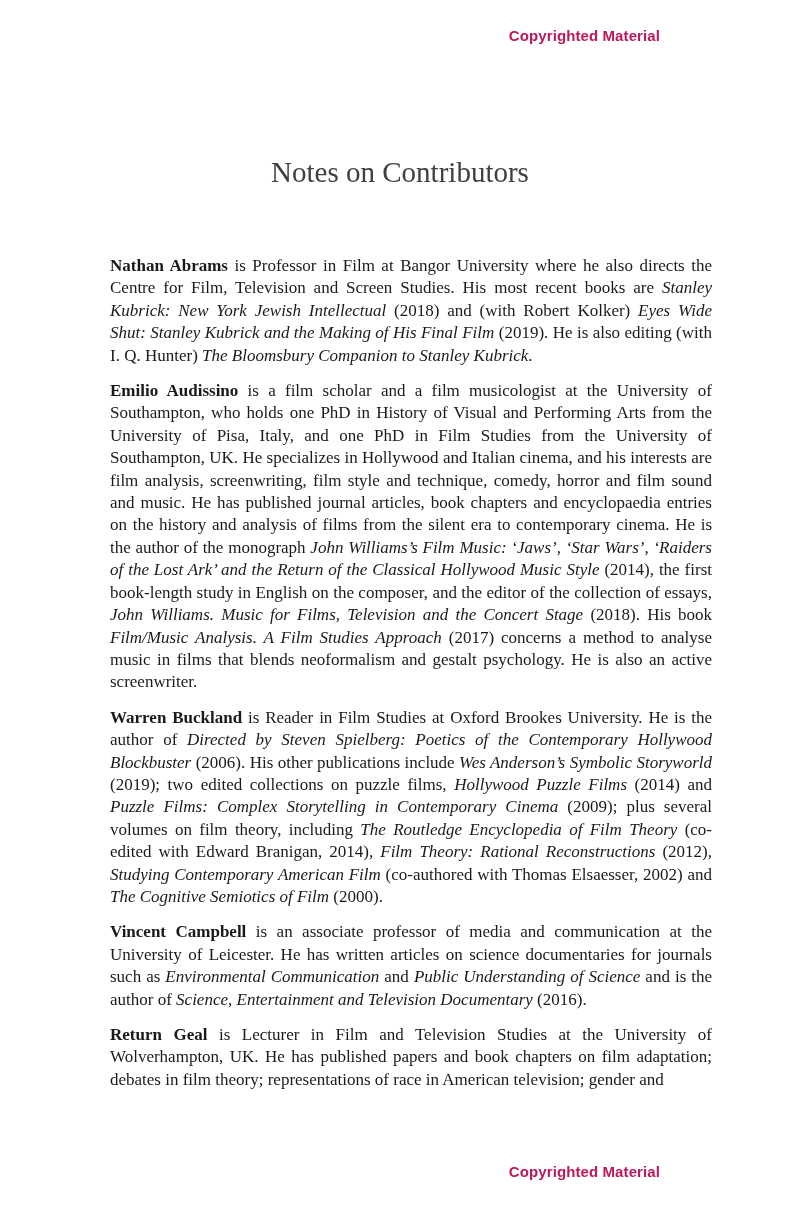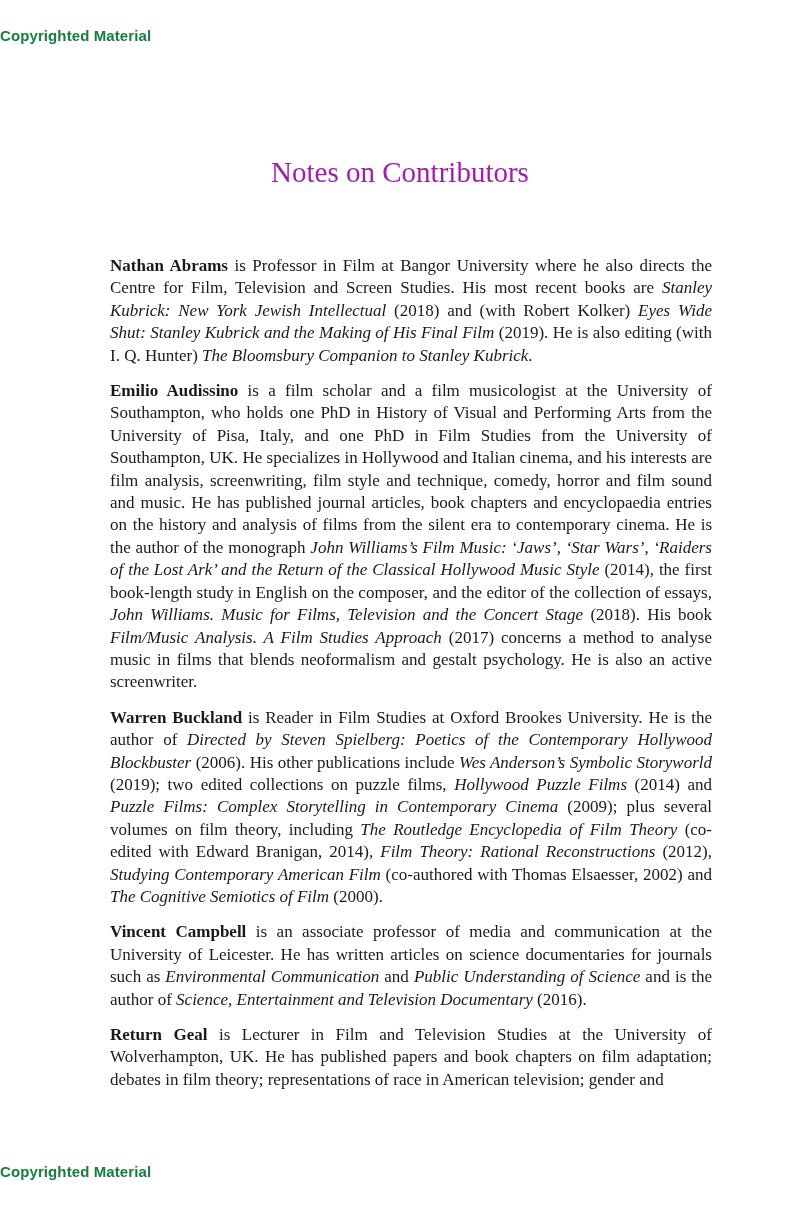--- a/index.html
+++ b/index.html
@@ -12,40 +12,40 @@
       height: 1207px;
       position: relative;
       overflow: hidden;
       font-family: "Liberation Serif", "DejaVu Serif", serif;
       color: #1a1a1a;
     }
     .watermark {
       position: absolute;
       left: 0;
       width: 660px;
-      text-align: left;
+      text-align: right;
       font-family: "Liberation Sans", "DejaVu Sans", sans-serif;
       font-weight: bold;
       font-size: 15px;
-      color: #15803d;
+      color: #be185d;
       letter-spacing: 0.1px;
     }
     .watermark.top { top: 27px; }
     .watermark.bottom { top: 1163px; }
 
     .page-title {
       position: absolute;
       top: 156px;
       left: 0;
       width: 800px;
       text-align: center;
       font-size: 29px;
       font-weight: normal;
       margin: 0;
-      color: #a21caf;
+      color: #404040;
     }
 
     .contributors {
       position: absolute;
       top: 255px;
       left: 110px;
       width: 602px;
     }
     .entry {
       margin: 0 0 13px 0;

